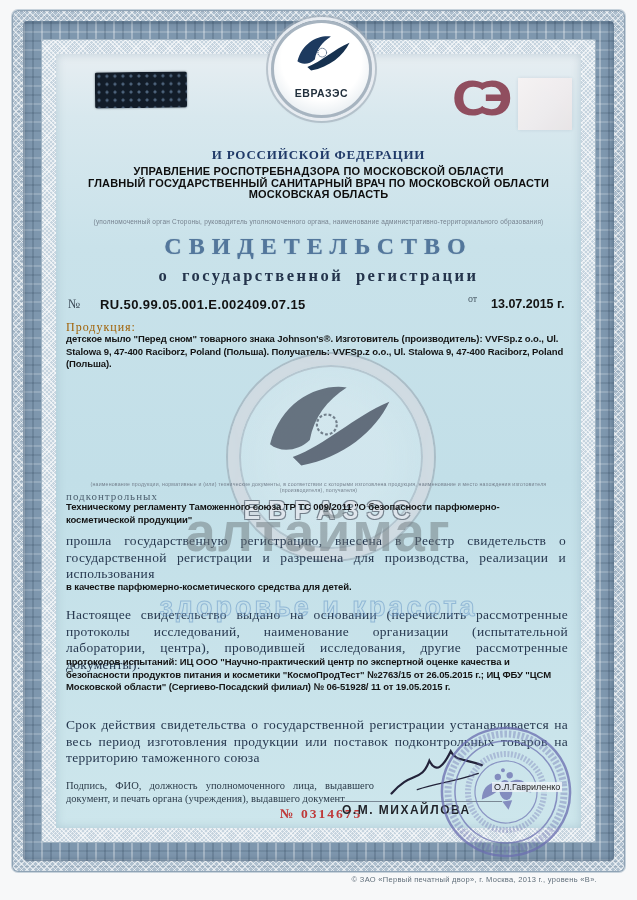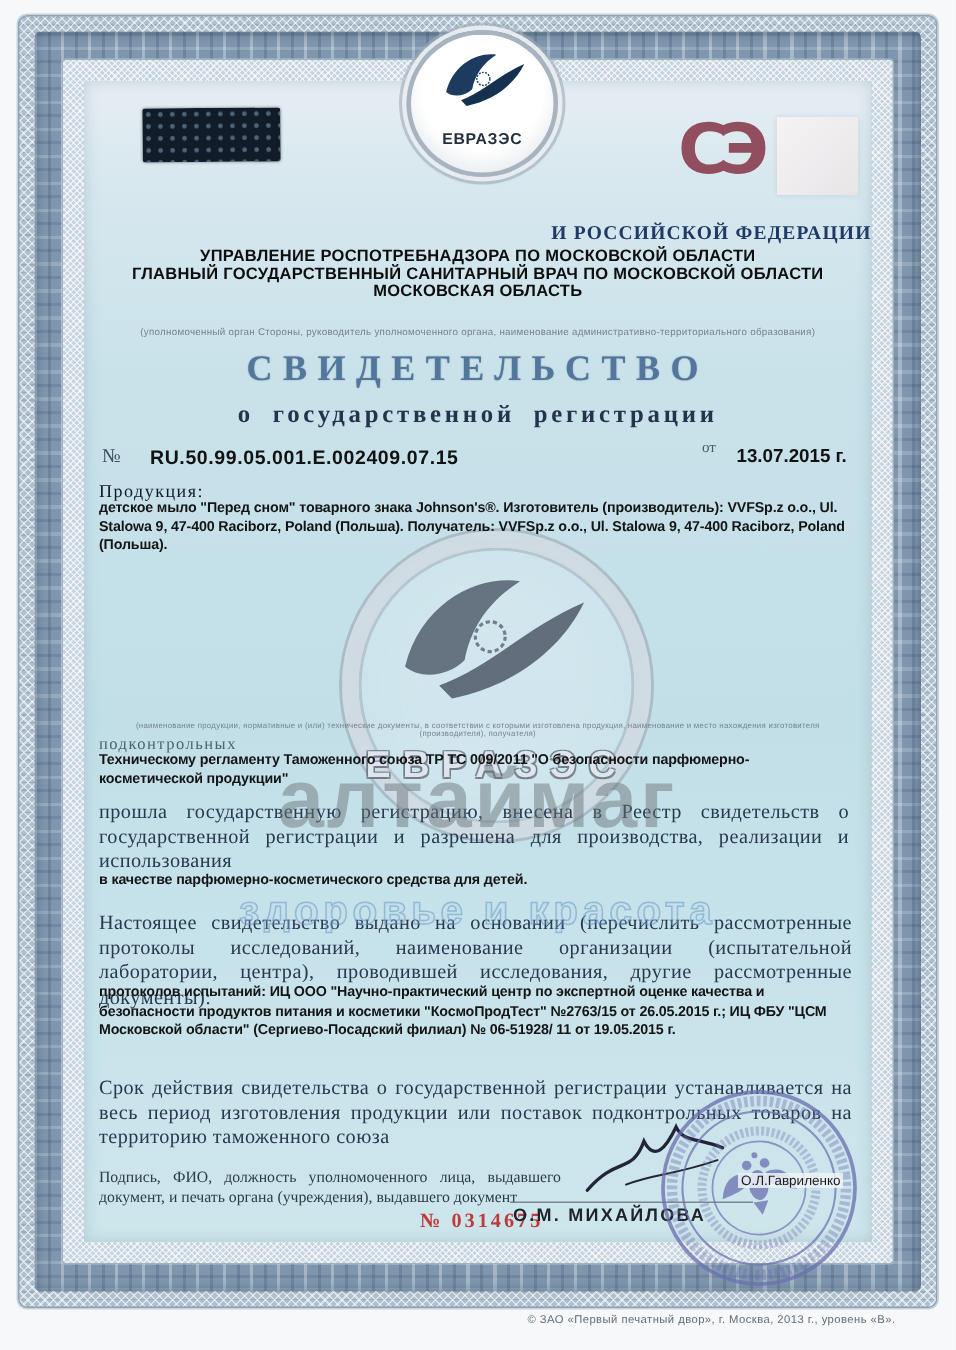--- a/index.html
+++ b/index.html
@@ -53,33 +53,33 @@
     background-size:8px 8px;box-shadow:0 0 2px rgba(10,20,30,.5);}
   
   .se-mark{position:absolute;left:452px;top:76px;z-index:3;font-family:"DejaVu Sans",sans-serif;
     font-size:46px;font-weight:bold;color:#8a4153;letter-spacing:-7px;opacity:.92;line-height:1;}
   .holo{position:absolute;left:518px;top:78px;width:54px;height:52px;z-index:2;
     background:linear-gradient(135deg,#f7f3f4 0%,#efeced 60%,#e9e4e6 100%);opacity:.95;
     box-shadow:0 0 4px rgba(40,60,80,.12);}
   
   .h-union1{top:114px;font-size:14px;font-weight:bold;letter-spacing:1.5px;}
   .h-union2{top:131px;font-size:13px;font-weight:bold;letter-spacing:.8px;}
-  .h-union3{top:147px;font-size:13px;font-weight:bold;letter-spacing:.8px;text-align:right;}
+  .h-union3{top:147px;font-size:13px;font-weight:bold;letter-spacing:.8px;}
   .h-auth{font-size:11px;font-weight:bold;color:#0e0e0e;letter-spacing:.2px;}
   .note1{top:218px;font-size:6.5px;}
   .t-main{top:233px;font-size:24px;font-weight:bold;color:#53779c;letter-spacing:7px;
           text-shadow:0 0 1px rgba(40,70,110,.45);}
   .t-sub{top:266px;font-size:16.5px;font-weight:bold;color:#24344c;letter-spacing:2.5px;word-spacing:6px;}
   
   .num-sign{left:68px;top:296px;font-size:13px;color:#3e4c59;}
   .num-val{left:100px;top:297px;font-size:13px;font-weight:bold;color:#121212;letter-spacing:.4px;}
   .date-label{left:468px;top:293px;font-size:10px;color:#4a5a66;}
   .date-val{left:491px;top:297px;font-size:12.5px;font-weight:bold;color:#121212;}
   
-  .prod-label{left:66px;top:320px;font-size:12px;color:#0f172a;letter-spacing:1px;}
+  .prod-label{left:66px;top:320px;font-size:12px;color:#a16207;letter-spacing:1px;}
   .prod-desc{left:66px;top:333px;width:500px;z-index:3;}
   .note2{top:481px;font-size:5.5px;transform:scale(.95);}
   .comp-label{left:66px;top:490px;font-size:11px;color:#4e6170;letter-spacing:1px;}
   .comp-text{left:66px;top:501px;width:480px;z-index:3;}
   .stmt{left:66px;top:533px;width:500px;z-index:3;}
   .usage{left:66px;top:581px;width:500px;z-index:3;}
   .basis-intro{left:66px;top:607px;width:502px;z-index:3;}
   .basis-details{left:66px;top:656px;width:492px;z-index:3;}
   .validity{left:66px;top:717px;width:502px;z-index:3;}
   .sig-note{left:66px;top:779px;width:308px;font-size:10.5px;line-height:13px;color:#2c3b49;

